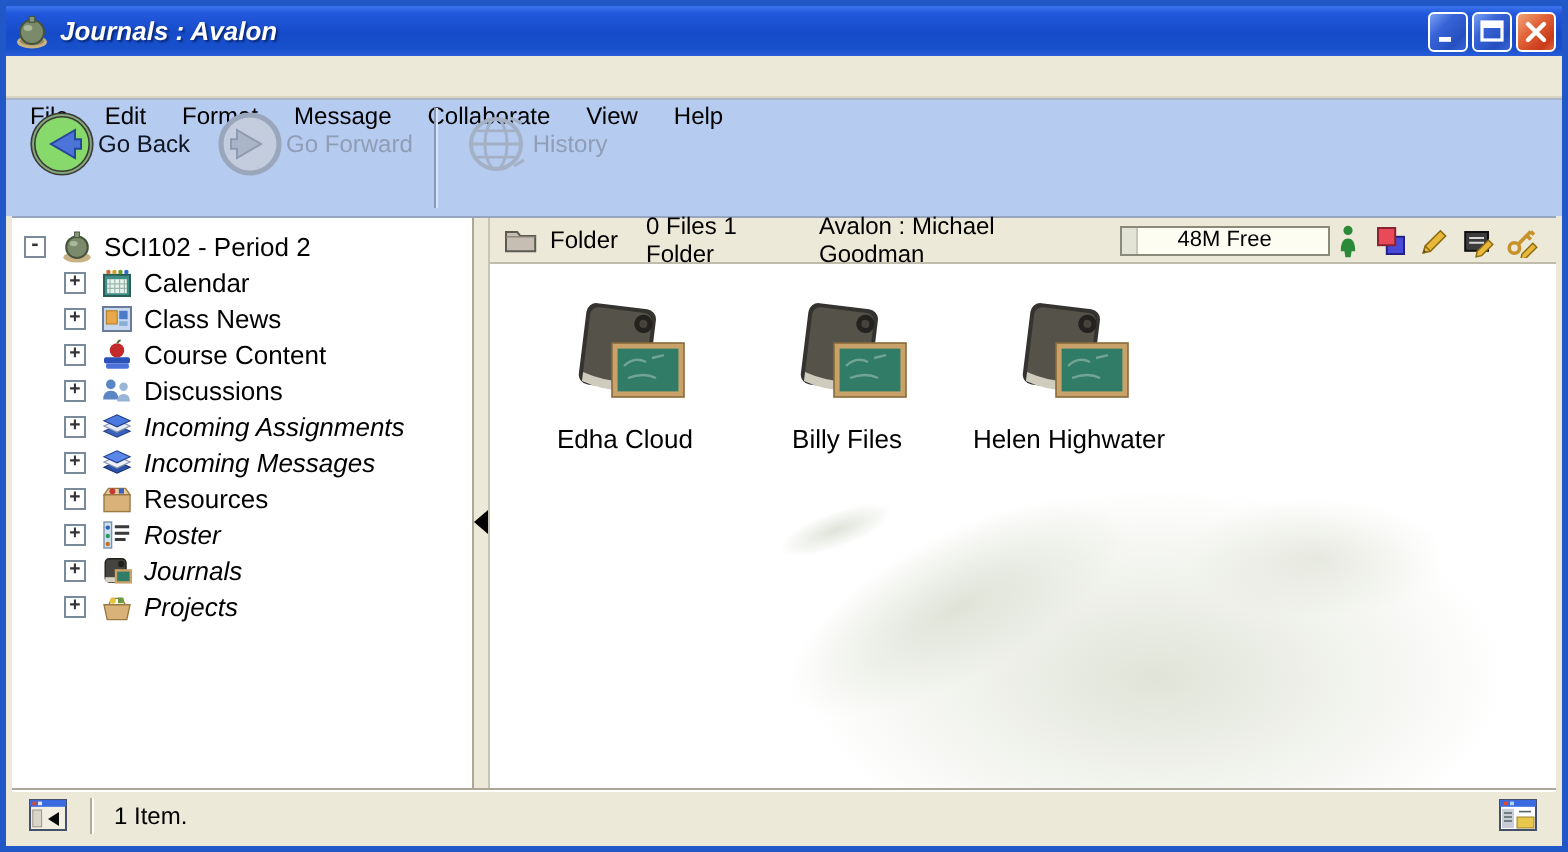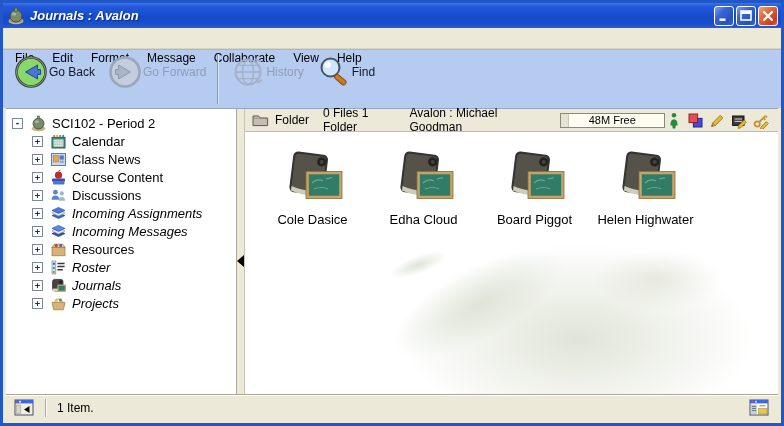--- a/index.html
+++ b/index.html
@@ -150,30 +150,20 @@
       <span class="tool-btn disabled">
         <span class="icon tico">
           <svg width="36" height="36" viewBox="0 0 36 36">
             <circle cx="18" cy="18" r="12.5" fill="none" stroke="#a4b0c4" stroke-width="2"></circle>
             <ellipse cx="18" cy="18" rx="5.5" ry="12.5" fill="none" stroke="#a4b0c4" stroke-width="1.4"></ellipse>
             <path d="M6 18 h24 M8 11.4 h20 M8 24.6 h20" stroke="#a4b0c4" stroke-width="1.4" fill="none"></path>
             <path d="M25 5 l6 2.5 M27 29 l5 -3" stroke="#a4b0c4" stroke-width="1.6" fill="none"></path>
           </svg>
         </span>
         <span>History</span>
-      </span>
-      <span class="tool-btn">
-        <span class="icon tico">
-          <svg width="36" height="36" viewBox="0 0 36 36">
-            <circle cx="14.5" cy="13.5" r="9" fill="#cfe6f8" stroke="#46566a" stroke-width="2"></circle>
-            <circle cx="11.8" cy="10.8" r="3.2" fill="#ffffff" opacity=".85"></circle>
-            <rect x="21" y="19.6" width="13" height="5" rx="2" transform="rotate(40 21 19.6)" fill="#c87a28" stroke="#8a4a10" stroke-width="1"></rect>
-          </svg>
-        </span>
-        <span>Find</span>
       </span>
     </div>
 
   <div class="main">
     <div class="tree-pane">
         <div class="tree-row root">
           <span class="expander">-</span>
           <span class="icon t-ico">
             <svg width="17" height="17" viewBox="0 0 17 17">
               <ellipse cx="8.5" cy="13.6" rx="6.8" ry="2.6" fill="#c8b184"></ellipse>
@@ -378,59 +368,40 @@
                     <circle cx="39" cy="9.5" r="4.6" fill="#23221f"></circle>
                     <circle cx="39" cy="9.5" r="2" fill="#45433b"></circle>
                   </g>
                   <g>
                     <rect x="25" y="20.5" width="36" height="27" fill="#c9a26a" stroke="#8a6a3a" stroke-width=".8"></rect>
                     <rect x="27.8" y="23.3" width="30.4" height="21.4" fill="#317c66"></rect>
                     <path d="M31 32 q5 -5 11 -2 M33 38 q8 -3 14 0 M45 28 l6 -1.4" stroke="rgba(235,242,232,.35)" stroke-width="1.2" fill="none"></path>
                   </g>
                 </svg>
               </span>
-              <span class="jlabel">Cole Dasice</span>
-            </div>
-            <div class="journal-item">
-              <span class="icon">
-                <svg width="64" height="56" viewBox="0 0 64 56">
-                  <g transform="rotate(7 28 24)">
-                    <rect x="10" y="2" width="35" height="41" rx="5" fill="#34332f"></rect>
-                    <rect x="12" y="4" width="31" height="37" rx="4" fill="#555349"></rect>
-                    <path d="M12 37 q16 5 31 0 l0 4.6 q-15.5 5 -31 0 z" fill="#cfccbe"></path>
-                    <circle cx="39" cy="9.5" r="4.6" fill="#23221f"></circle>
-                    <circle cx="39" cy="9.5" r="2" fill="#45433b"></circle>
-                  </g>
-                  <g>
-                    <rect x="25" y="20.5" width="36" height="27" fill="#c9a26a" stroke="#8a6a3a" stroke-width=".8"></rect>
-                    <rect x="27.8" y="23.3" width="30.4" height="21.4" fill="#317c66"></rect>
-                    <path d="M31 32 q5 -5 11 -2 M33 38 q8 -3 14 0 M45 28 l6 -1.4" stroke="rgba(235,242,232,.35)" stroke-width="1.2" fill="none"></path>
-                  </g>
-                </svg>
-              </span>
               <span class="jlabel">Edha Cloud</span>
             </div>
             <div class="journal-item">
               <span class="icon">
                 <svg width="64" height="56" viewBox="0 0 64 56">
                   <g transform="rotate(7 28 24)">
                     <rect x="10" y="2" width="35" height="41" rx="5" fill="#34332f"></rect>
                     <rect x="12" y="4" width="31" height="37" rx="4" fill="#555349"></rect>
                     <path d="M12 37 q16 5 31 0 l0 4.6 q-15.5 5 -31 0 z" fill="#cfccbe"></path>
                     <circle cx="39" cy="9.5" r="4.6" fill="#23221f"></circle>
                     <circle cx="39" cy="9.5" r="2" fill="#45433b"></circle>
                   </g>
                   <g>
                     <rect x="25" y="20.5" width="36" height="27" fill="#c9a26a" stroke="#8a6a3a" stroke-width=".8"></rect>
                     <rect x="27.8" y="23.3" width="30.4" height="21.4" fill="#317c66"></rect>
                     <path d="M31 32 q5 -5 11 -2 M33 38 q8 -3 14 0 M45 28 l6 -1.4" stroke="rgba(235,242,232,.35)" stroke-width="1.2" fill="none"></path>
                   </g>
                 </svg>
               </span>
-              <span class="jlabel">Board Piggot</span>
+              <span class="jlabel">Billy Files</span>
             </div>
             <div class="journal-item">
               <span class="icon">
                 <svg width="64" height="56" viewBox="0 0 64 56">
                   <g transform="rotate(7 28 24)">
                     <rect x="10" y="2" width="35" height="41" rx="5" fill="#34332f"></rect>
                     <rect x="12" y="4" width="31" height="37" rx="4" fill="#555349"></rect>
                     <path d="M12 37 q16 5 31 0 l0 4.6 q-15.5 5 -31 0 z" fill="#cfccbe"></path>
                     <circle cx="39" cy="9.5" r="4.6" fill="#23221f"></circle>
                     <circle cx="39" cy="9.5" r="2" fill="#45433b"></circle>

